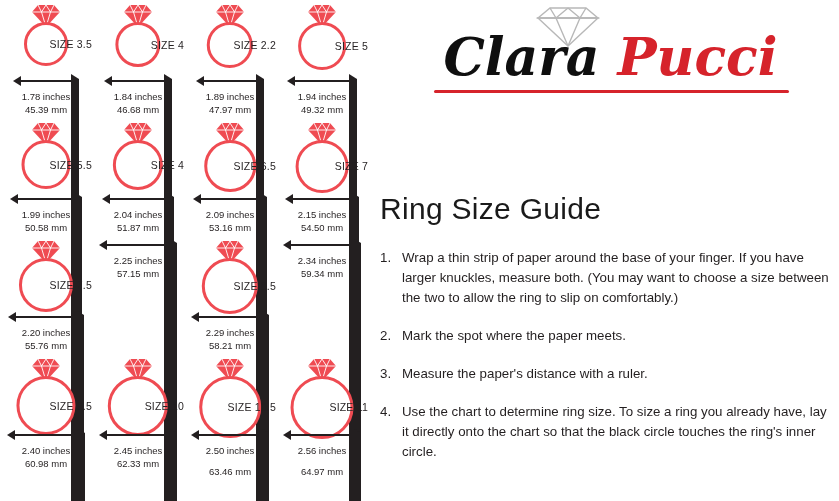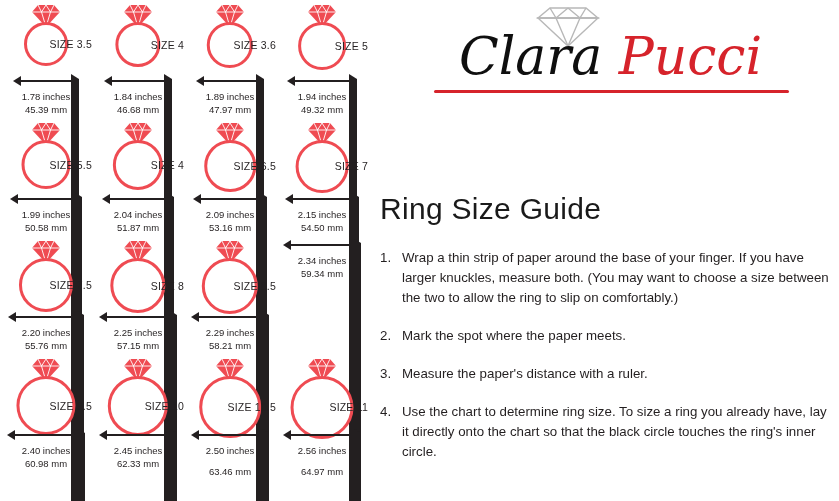--- a/index.html
+++ b/index.html
@@ -134,21 +134,21 @@
   }
   .logo-text {
     position: absolute;
     left: 0;
     top: 24px;
     width: 457px;
     text-align: center;
     font-family: "DejaVu Serif", serif;
     font-style: italic;
     font-size: 52px;
-    font-weight: normal;
+    font-weight: bold;
     letter-spacing: 0px;
     white-space: nowrap;
   }
   .logo-clara { color: #0f0f0f; }
   .logo-pucci { color: #d6232b; }
   .logo-underline {
     position: absolute;
     left: 52px;
     top: 88px;
     width: 355px;
@@ -232,21 +232,21 @@
           <div class="measure" style="margin-top: 0px;">46.68 mm</div>
         </div>
         <div class="cell">
           <div class="ring">
             <svg viewBox="0 0 30 24" class="ring-gem">
               <path d="M1 8 L15 23 L29 8 Z" fill="#ef4b52"></path>
               <path d="M1 8 L7 1 L23 1 L29 8 Z" fill="#ef4b52"></path>
               <path d="M7 1 L10.5 8 M23 1 L19.5 8 M1 8 L29 8 M10.5 8 L15 23 M19.5 8 L15 23 M15 1 L10.5 8 M15 1 L19.5 8" stroke="#ffffff" stroke-width="0.9" fill="none"></path>
             </svg>
             <div class="ring-band" style="width: 46.4969px; height: 46.4969px;"></div>
-            <div class="ring-label" style="top: 39.2484px;">SIZE 3.6</div>
+            <div class="ring-label" style="top: 39.2484px;">SIZE 2.2</div>
           </div>
           <div class="arrow-wrap">
             <div class="arrow-line" style="left: 17.7516px; width: 56.4969px;"></div>
             <div class="arrow-head left" style="left: 11.7516px;"></div>
             <div class="arrow-head right" style="left: 72.2484px;"></div>
           </div>
           <div class="measure">1.89 inches</div>
           <div class="measure" style="margin-top: 0px;">47.97 mm</div>
         </div>
         <div class="cell">
@@ -355,29 +355,20 @@
           </div>
           <div class="arrow-wrap">
             <div class="arrow-line" style="left: 13.9758px; width: 64.0484px;"></div>
             <div class="arrow-head left" style="left: 7.97578px;"></div>
             <div class="arrow-head right" style="left: 76.0242px;"></div>
           </div>
           <div class="measure">2.20 inches</div>
           <div class="measure" style="margin-top: 0px;">55.76 mm</div>
         </div>
         <div class="cell">
-          <div class="ring">
-            <svg viewBox="0 0 30 24" class="ring-gem">
-              <path d="M1 8 L15 23 L29 8 Z" fill="#ef4b52"></path>
-              <path d="M1 8 L7 1 L23 1 L29 8 Z" fill="#ef4b52"></path>
-              <path d="M7 1 L10.5 8 M23 1 L19.5 8 M1 8 L29 8 M10.5 8 L15 23 M19.5 8 L15 23 M15 1 L10.5 8 M15 1 L19.5 8" stroke="#ffffff" stroke-width="0.9" fill="none"></path>
-            </svg>
-            <div class="ring-band" style="width: 55.3882px; height: 55.3882px;"></div>
-            <div class="ring-label" style="top: 43.6941px;">SIZE 8</div>
-          </div>
           <div class="arrow-wrap">
             <div class="arrow-line" style="left: 13.3059px; width: 65.3882px;"></div>
             <div class="arrow-head left" style="left: 7.30588px;"></div>
             <div class="arrow-head right" style="left: 76.6941px;"></div>
           </div>
           <div class="measure">2.25 inches</div>
           <div class="measure" style="margin-top: 0px;">57.15 mm</div>
         </div>
         <div class="cell">
           <div class="ring">

